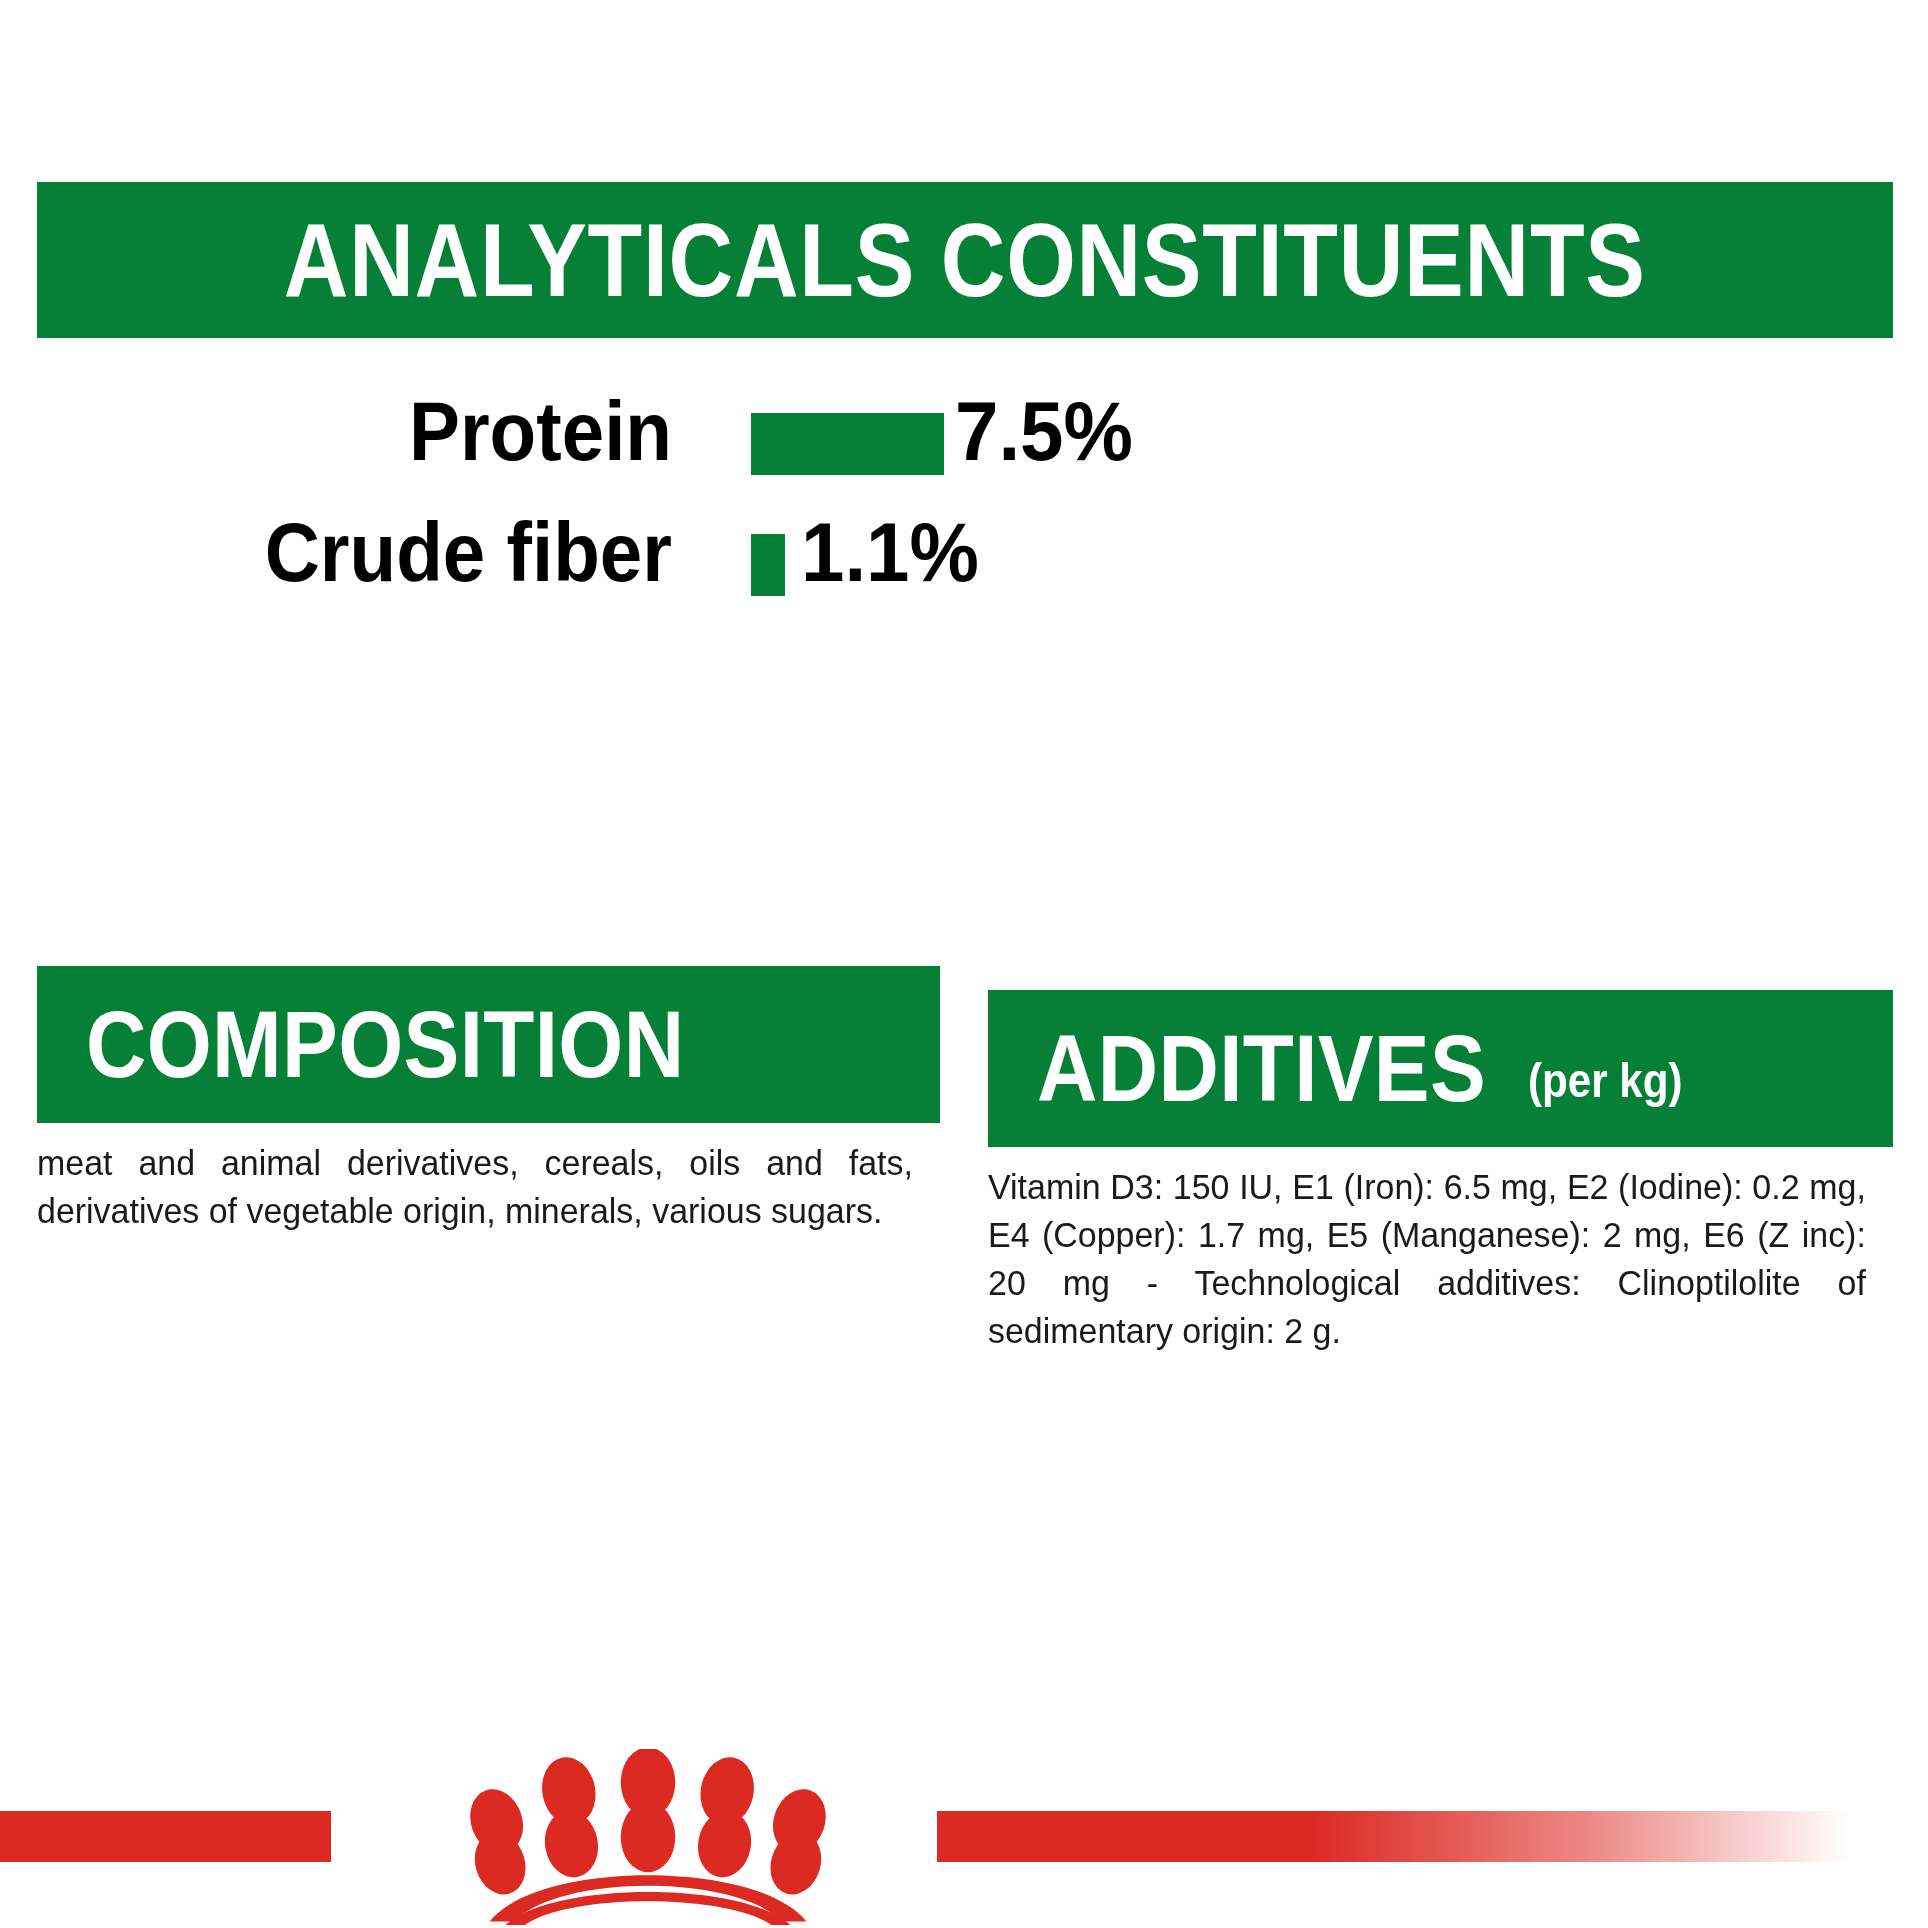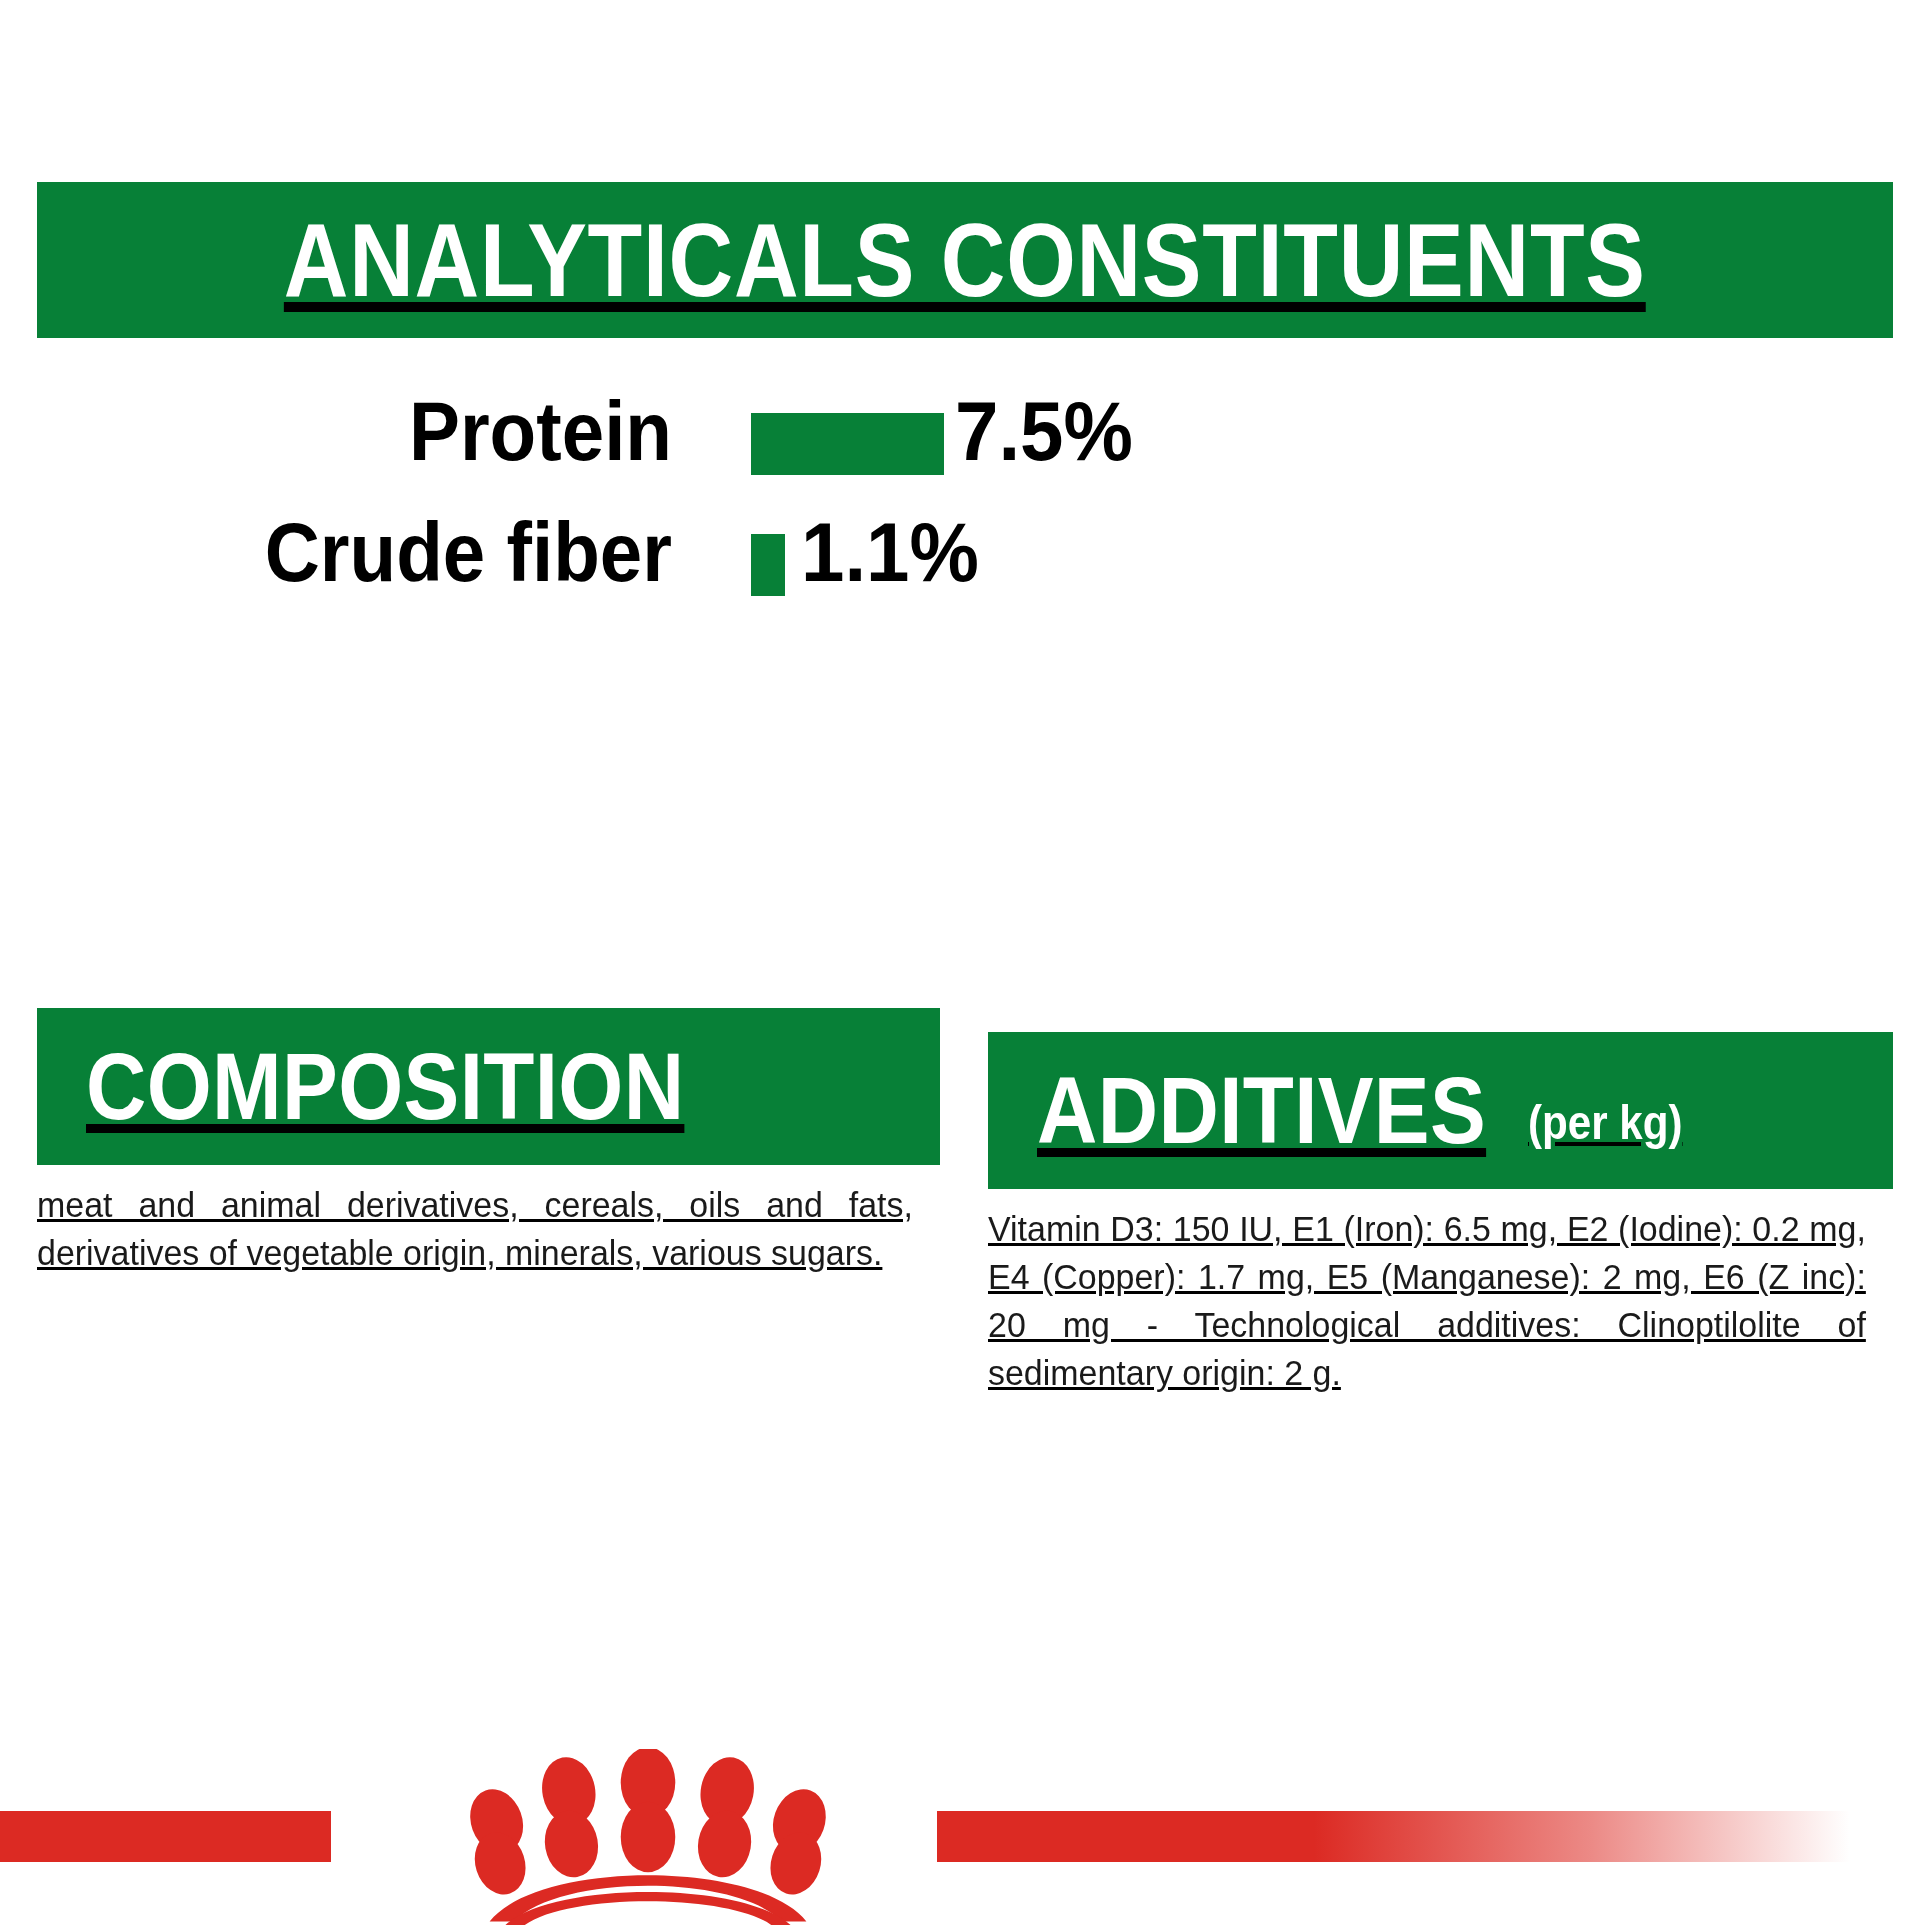--- a/index.html
+++ b/index.html
@@ -10,21 +10,21 @@
     position:relative;
     overflow:hidden;
   }
   .page{position:absolute;inset:0;}
 
   
   .banner{
     position:absolute;
     left:37px; top:182px; width:1856px; height:156px;
     background:var(--green,#078037);
-    display:flex; align-items:center; justify-content:center;text-decoration:underline;
+    display:flex; align-items:center; justify-content:center;
   }
   .banner-title{
     color:#ffffff;
     font-family:"Liberation Sans Narrow","Liberation Sans",sans-serif;
     font-weight:bold;
     font-size:104px;
     letter-spacing:0.9px;
     line-height:1;
     transform:scaleX(0.86);
     transform-origin:center;
@@ -70,22 +70,21 @@
     line-height:88px;
     color:#000000;
     white-space:nowrap;
     transform:scaleX(0.94);
     transform-origin:left center;
   }
 
   
   .col{
     position:absolute;
-    top:1008px;
-    text-decoration:underline;
+    top:966px;
   }
   .col-left{ left:37px; width:903px; }
   .col-right{ left:988px; width:905px;margin-top:24px; }
 
   .sec-head{
     height:157px;
     background:var(--green,#078037);
     display:flex; align-items:center;
     box-sizing:border-box;
     padding-left:49px;

